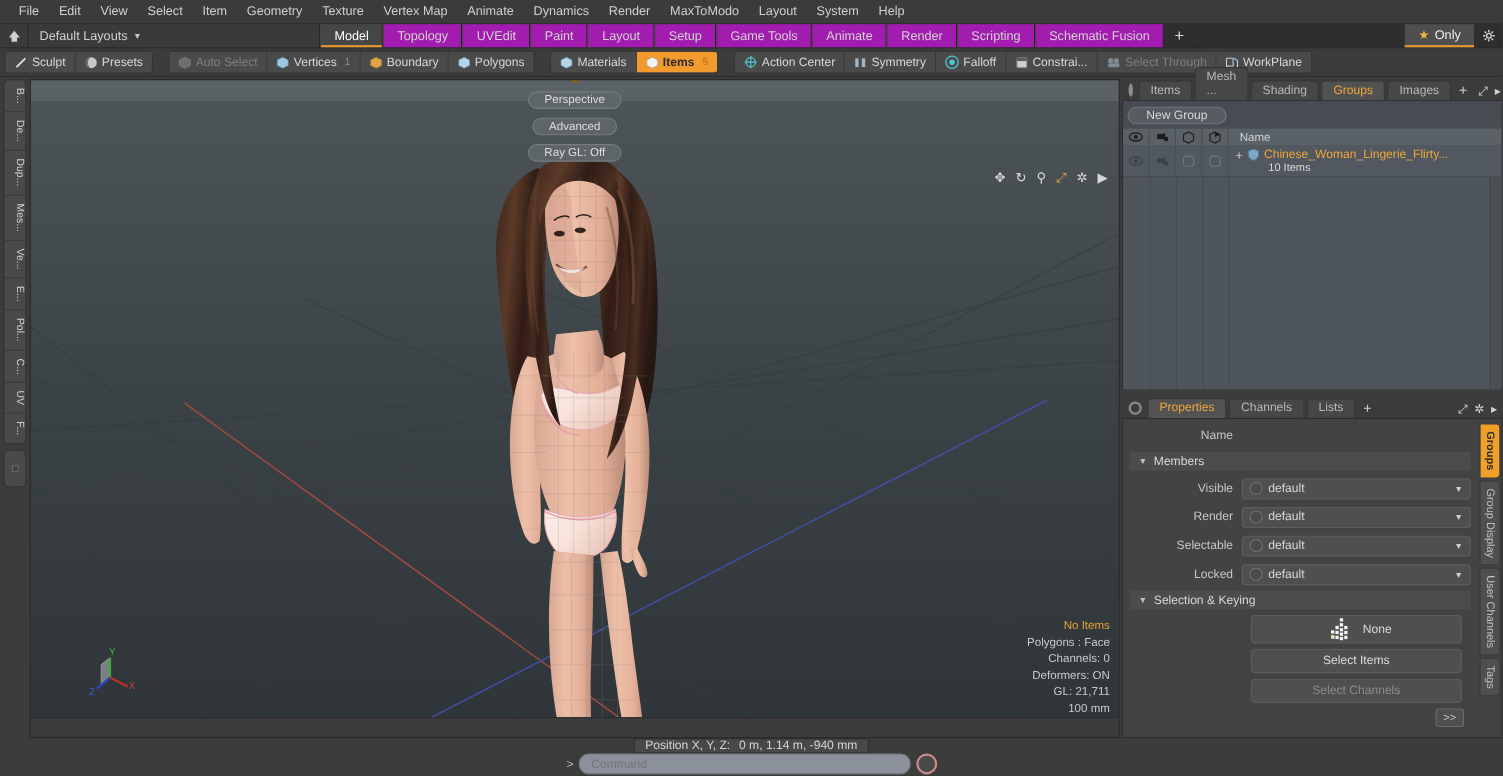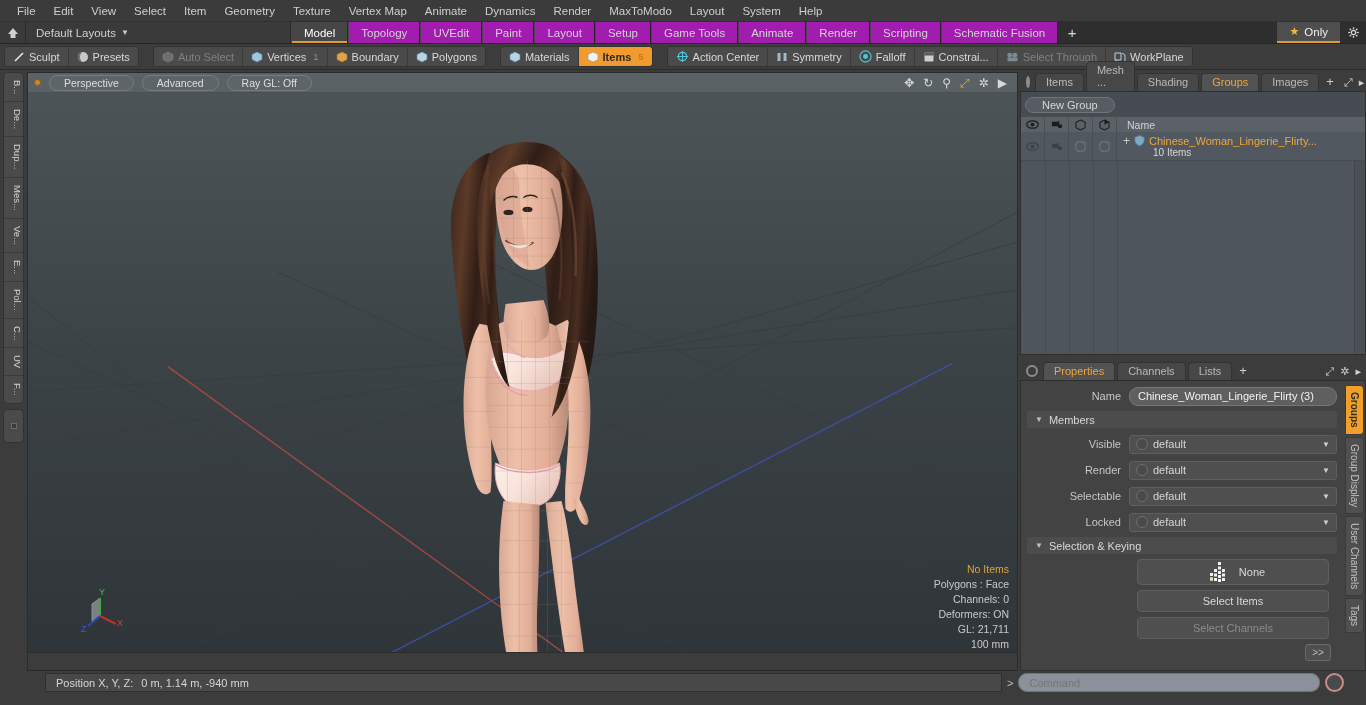--- a/index.html
+++ b/index.html
@@ -99,20 +99,21 @@
   .vpwrap { flex:1; padding:2px 2px 0 0; }
   .viewport {
     position:relative; width:100%; height:100%;
     background: linear-gradient(180deg, #4b5255 0%, #3b4246 42%, #2f3539 100%);
     border:1px solid #2a2a2a; overflow:hidden;
   }
   .vp-head {
     position:absolute; top:0; left:0; right:0; height:20px;
     background:#5b6266; display:flex; align-items:center; padding:0 6px; gap:8px;
     border-bottom:1px solid #4a5155;
+    flex-direction:column;
   }
   .vp-dot { width:7px; height:7px; border-radius:50%; background:#c78a28; border:1px solid #8a6018; }
   .vp-pill {
     font-size:10.5px; color:#dedede; background:#5e6569; border:1px solid #767c80;
     border-radius:8px; padding:1px 14px;
   }
   .vp-icons { margin-left:auto; display:flex; align-items:center; gap:9px; padding-right:4px; }
   .vp-icons span { color:#d8d8d8; font-size:12px; line-height:1; }
   .vp-icons .orange { color:#e0a33a; }
 
@@ -208,21 +209,21 @@
     justify-content:center; font-size:10px; color:#bdbdbd;
   }
   .vtabcol { width:22px; display:flex; flex-direction:column; align-items:center; padding-top:4px; gap:2px; }
   .vtab {
     writing-mode: vertical-rl; font-size:10px; color:#c2c2c2; background:#4f4f4f;
     border:1px solid #3a3a3a; border-radius:0 4px 4px 0; padding:6px 3px; text-align:center;
   }
   .vtab.active { background:#f0a028; color:#2d2d2d; font-weight:bold; }
 
   
-  .bottombar { height:23px; display:flex; align-items:center; background:#3c3c3c; padding:0 18px; }
+  .bottombar { height:23px; display:flex; align-items:center; background:#3c3c3c; padding:0 2px;flex-direction:column; }
   .bb-left { width:27px; height:19px; }
   .bb-pos {
     flex:1; height:19px; background:#484848; border:1px solid #2f2f2f;
     display:flex; align-items:center; padding:0 10px; font-size:11px; color:#d6d6d6; gap:8px;
   }
   .bb-right { width:346px; display:flex; align-items:center; gap:5px; padding-left:5px; }
   .bb-chev { color:#c0c0c0; font-size:11px; }
   .bb-cmd {
     flex:1; height:19px; background:#8a919a; border:1px solid #6e757c; border-radius:9px;
     display:flex; align-items:center; padding:0 10px; font-size:11px; color:#3f4449;
@@ -695,21 +696,20 @@
           <span>✲</span>
           <span>▸</span>
         </div>
       </div>
 
       <div class="propbody">
         <div class="propmain">
 
           <div class="prow">
             <div class="plabel">Name</div>
-            <div class="pfield">Chinese_Woman_Lingerie_Flirty (3)</div>
           </div>
 
           <div class="section">
             <span class="tri">▼</span>
             <span>Members</span>
           </div>
 
           <div class="prow">
             <div class="plabel">Visible</div>
             <div class="pdrop">

